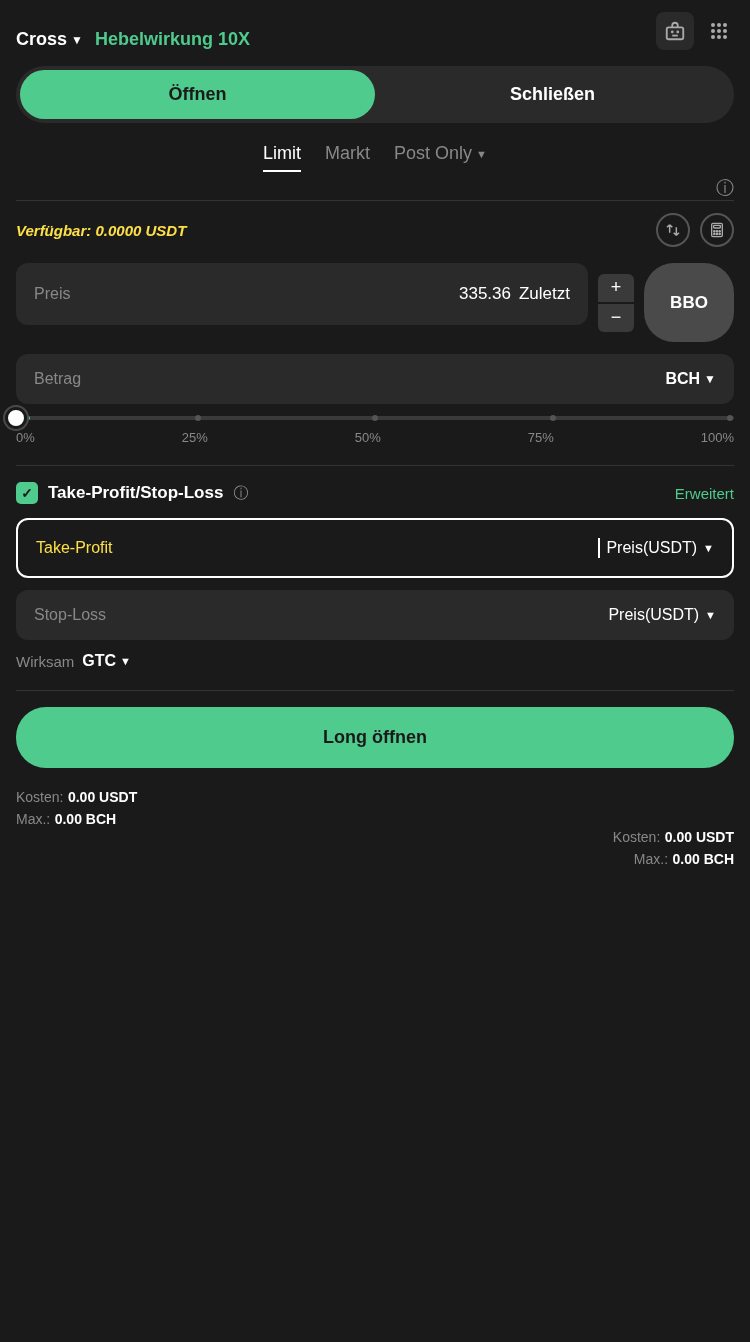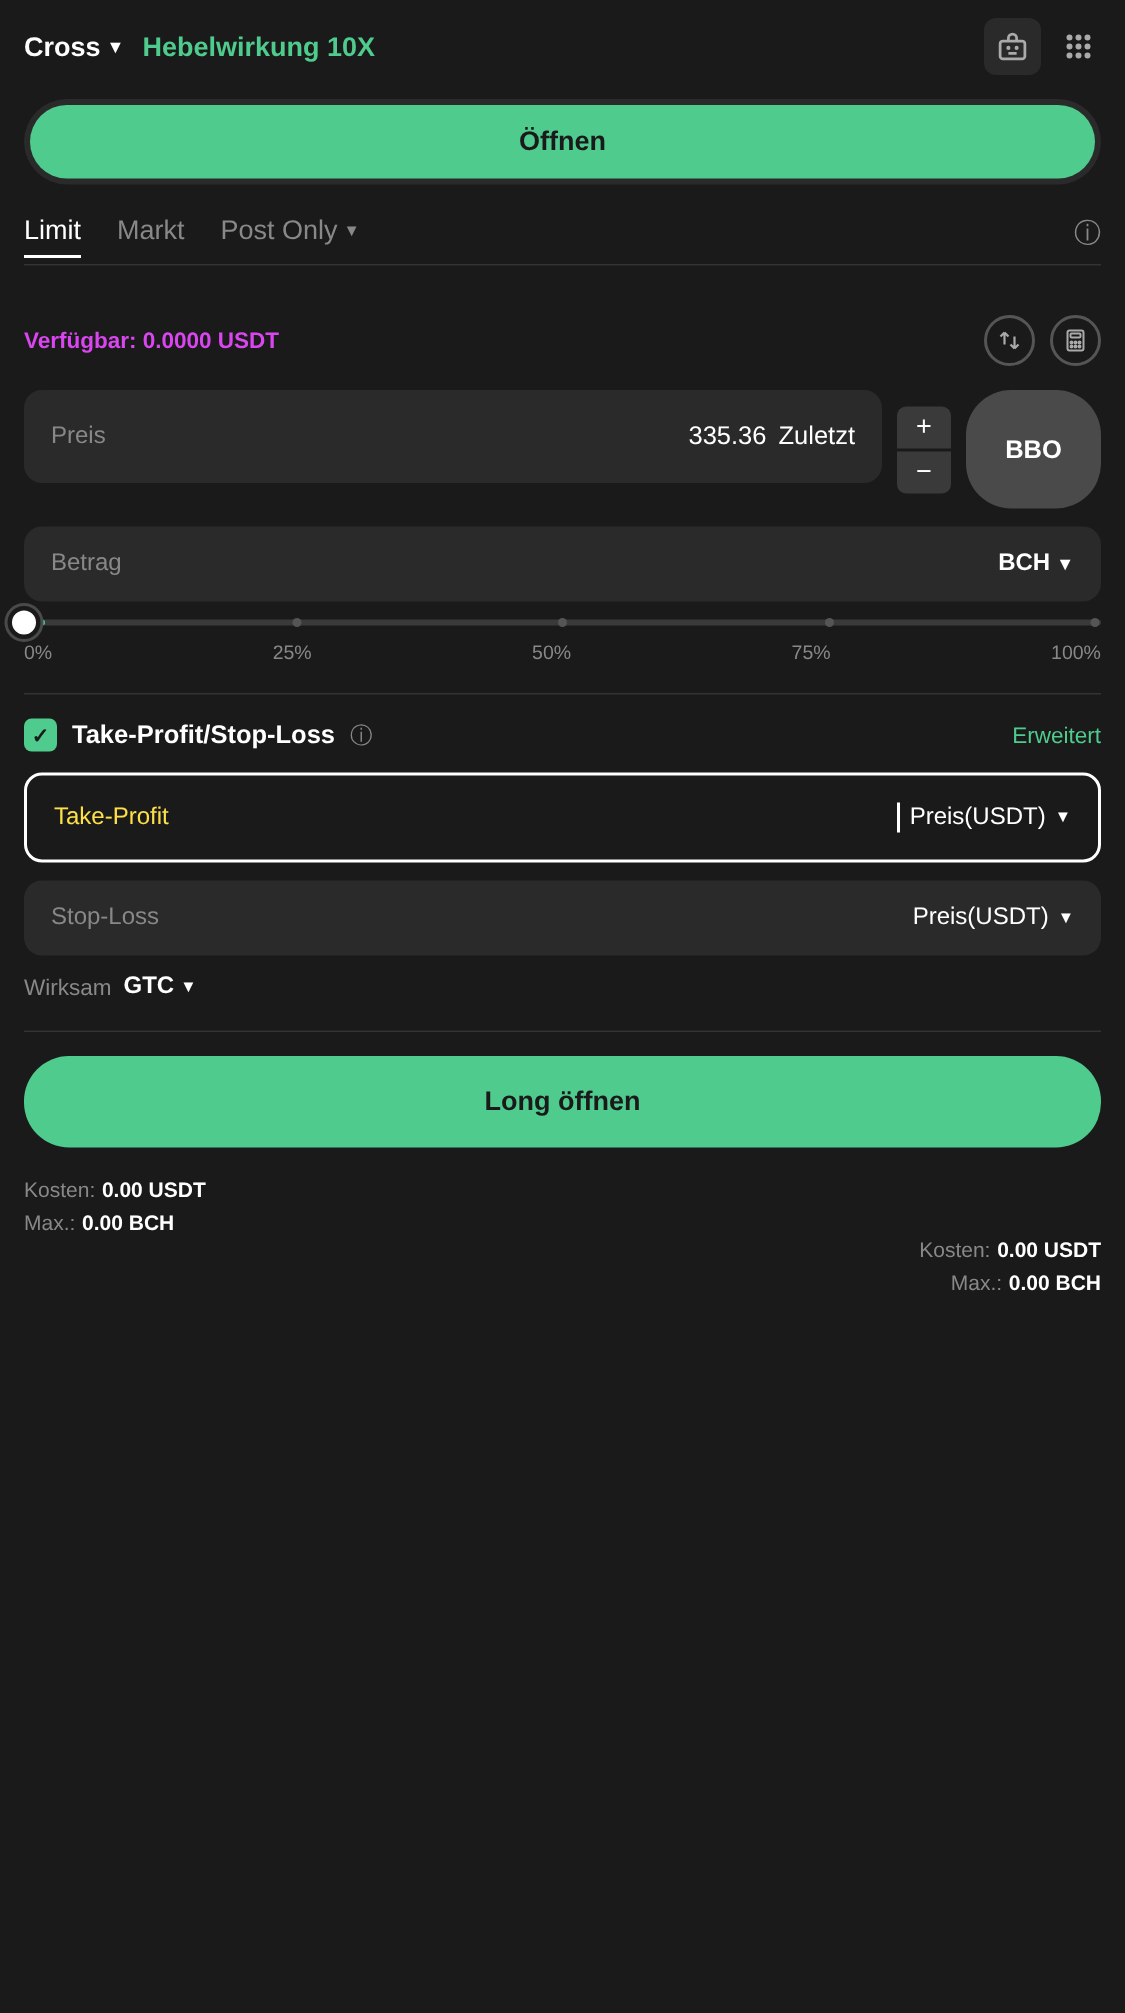--- a/index.html
+++ b/index.html
@@ -13,21 +13,21 @@
     }
 
     .container {
       padding: 16px;
       padding-top: 12px;
     }
 
     
     .top-bar {
       display: flex;
-      align-items: center;
+      align-items: flex-end;
       justify-content: space-between;
       margin-bottom: 16px;
     }
     .top-bar-left {
       display: flex;
       align-items: center;
       gap: 12px;
     }
     .cross-selector {
       display: flex;
@@ -122,39 +122,42 @@
       gap: 4px;
     }
     .tab-info-icon {
       margin-left: auto;
       color: #888;
       font-size: 18px;
       cursor: pointer;
     }
     .tabs-row {
       display: flex;
+      align-items: center;
       border-bottom: 1px solid #333;
-      margin-bottom: 33px;
+      margin-bottom: 12px;
       padding-bottom: 0;
+      flex-direction: column;
     }
 
     
     .available-row {
       display: flex;
       align-items: center;
       justify-content: space-between;
       margin-bottom: 16px;
     }
     .available-text {
       font-size: 15px;
       color: #aaa;
     }
     .available-text span {
       font-weight: 700;
-      color: #d946ef;
+      color: #fde047;
+      font-style: italic;
     }
     .available-icons {
       display: flex;
       gap: 10px;
     }
     .icon-circle {
       width: 34px;
       height: 34px;
       border-radius: 50%;
       border: 2px solid #555;
@@ -516,20 +519,21 @@
           <circle cx="5" cy="17" r="2"></circle>
             <circle cx="11" cy="17" r="2"></circle>
             <circle cx="17" cy="17" r="2"></circle>
         </svg>
       </div>
     </div>
   </div>
 
   <div class="toggle-row">
     <button class="toggle-btn active">Öffnen</button>
+    <button class="toggle-btn inactive">Schließen</button>
   </div>
 
   <div class="tabs-row">
     <div class="order-tabs" style="flex:1;">
       <span class="order-tab active">Limit</span>
       <span class="order-tab">Markt</span>
       <span class="order-tab post-only-tab">
         <span>Post Only</span>
         <span style="font-size:11px; color:#888;">▼</span>
       </span>

